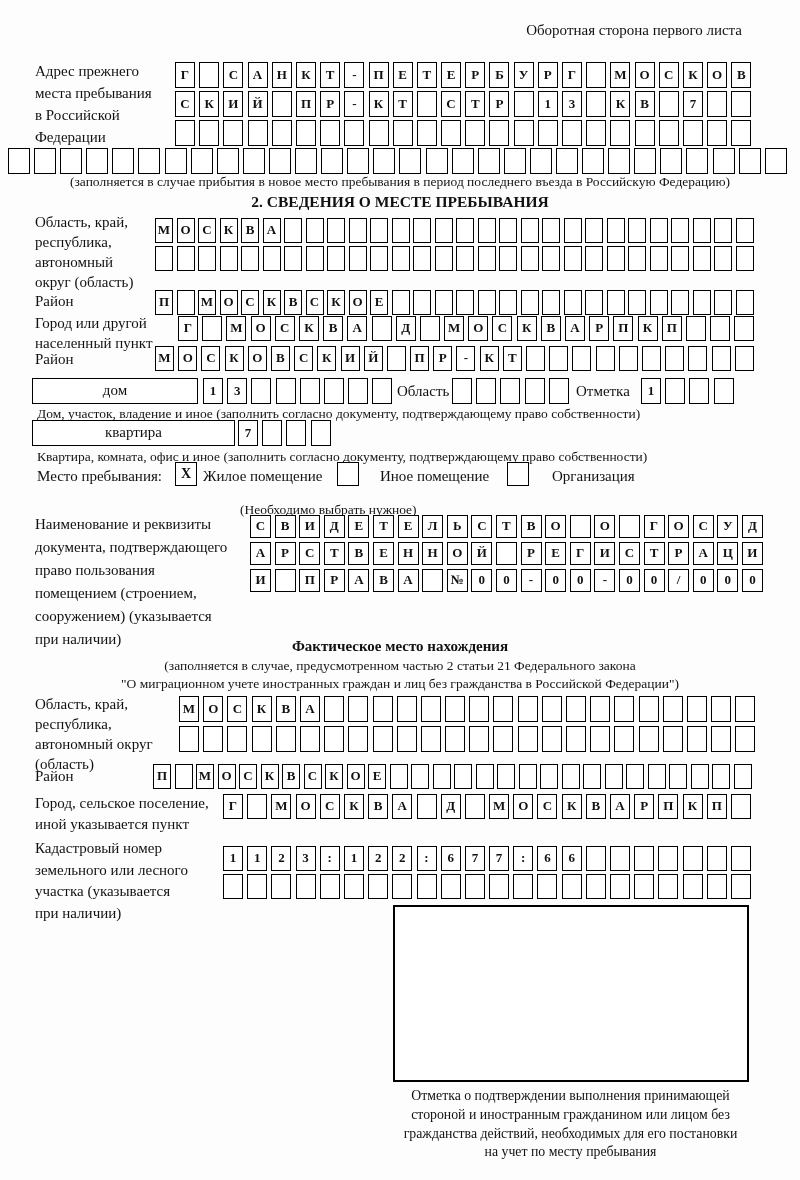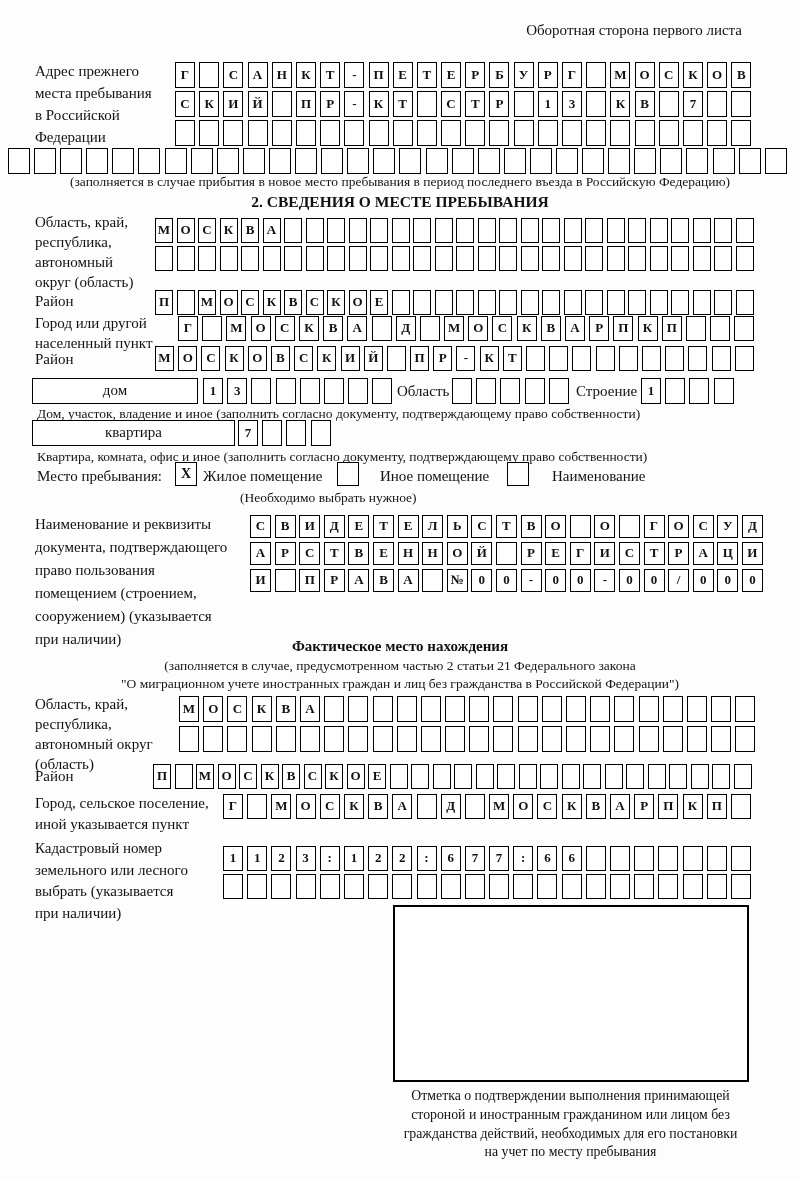--- a/index.html
+++ b/index.html
@@ -55,55 +55,55 @@
 республика,
 автономный
 округ (область)</div>
 <div class="abs lbl" style="left:35px;top:291px;">Район</div>
 <div class="abs lbl" style="left:35px;top:313px;">Город или другой
 населенный пункт</div>
 <div class="abs lbl" style="left:35px;top:349px;">Район</div>
 
 <div class="widebox" style="left:32px;top:378px;width:166px;height:26px;line-height:23px;">дом</div>
 <div class="abs lbl" style="left:397px;top:381px;">Область</div>
-<div class="abs lbl" style="left:576px;top:381px;">Строение</div>
+<div class="abs lbl" style="left:576px;top:381px;">Отметка</div>
 <div class="abs cap" style="left:37px;top:406px;">Дом, участок, владение и иное (заполнить согласно документу, подтверждающему право собственности)</div>
 
 <div class="widebox" style="left:32px;top:420px;width:203px;height:26px;line-height:23px;">квартира</div>
 <div class="abs cap" style="left:37px;top:449px;">Квартира, комната, офис и иное (заполнить согласно документу, подтверждающему право собственности)</div>
 
 <div class="abs lbl" style="left:37px;top:466px;">Место пребывания:</div>
 <span class="chk" style="left:175px;top:462px;">X</span>
 <div class="abs lbl" style="left:203px;top:466px;">Жилое помещение</div>
 <span class="chk" style="left:337px;top:462px;"></span>
 <div class="abs lbl" style="left:380px;top:466px;">Иное помещение</div>
 <span class="chk" style="left:507px;top:462px;"></span>
-<div class="abs lbl" style="left:552px;top:466px;">Наименование</div>
-<div class="abs cap" style="left:240px;top:490px;">(Необходимо выбрать нужное)</div>
+<div class="abs lbl" style="left:552px;top:466px;">Организация</div>
+<div class="abs cap" style="left:240px;top:502px;">(Необходимо выбрать нужное)</div>
 
 <div class="abs lbl lbl-doc" style="left:35px;top:513px;">Наименование и реквизиты
 документа, подтверждающего
 право пользования
 помещением (строением,
 сооружением) (указывается
 при наличии)</div>
 
 <div class="abs hdr center" style="top:638px;font-size:15px;">Фактическое место нахождения</div>
 <div class="abs cap center" style="top:658px;">(заполняется в случае, предусмотренном частью 2 статьи 21 Федерального закона</div>
 <div class="abs cap center" style="top:676px;">"О миграционном учете иностранных граждан и лиц без гражданства в Российской Федерации")</div>
 <div class="abs lbl" style="left:35px;top:694px;">Область, край,
 республика,
 автономный округ
 (область)</div>
 <div class="abs lbl" style="left:35px;top:766px;">Район</div>
 <div class="abs lbl" style="left:35px;top:793px;line-height:21px;">Город, сельское поселение,
 иной указывается пункт</div>
 <div class="abs lbl" style="left:35px;top:838px;line-height:21.5px;">Кадастровый номер
 земельного или лесного
-выбрать (указывается
+участка (указывается
 при наличии)</div>
 
 <div class="stampbox"></div>
 <div class="marknote">Отметка о подтверждении выполнения принимающей
 стороной и иностранным гражданином или лицом без
 гражданства действий, необходимых для его постановки
 на учет по месту пребывания</div>
 
 <div id="grid-layer">
     <div class="box-row" style="left: 175px; top: 62px;"><span class="cell" style="width: 20px; height: 26px; line-height: 23px; margin-right: 4.2px;">Г</span><span class="cell" style="width: 20px; height: 26px; line-height: 23px; margin-right: 4.2px;"></span><span class="cell" style="width: 20px; height: 26px; line-height: 23px; margin-right: 4.2px;">С</span><span class="cell" style="width: 20px; height: 26px; line-height: 23px; margin-right: 4.2px;">А</span><span class="cell" style="width: 20px; height: 26px; line-height: 23px; margin-right: 4.2px;">Н</span><span class="cell" style="width: 20px; height: 26px; line-height: 23px; margin-right: 4.2px;">К</span><span class="cell" style="width: 20px; height: 26px; line-height: 23px; margin-right: 4.2px;">Т</span><span class="cell" style="width: 20px; height: 26px; line-height: 23px; margin-right: 4.2px;">-</span><span class="cell" style="width: 20px; height: 26px; line-height: 23px; margin-right: 4.2px;">П</span><span class="cell" style="width: 20px; height: 26px; line-height: 23px; margin-right: 4.2px;">Е</span><span class="cell" style="width: 20px; height: 26px; line-height: 23px; margin-right: 4.2px;">Т</span><span class="cell" style="width: 20px; height: 26px; line-height: 23px; margin-right: 4.2px;">Е</span><span class="cell" style="width: 20px; height: 26px; line-height: 23px; margin-right: 4.2px;">Р</span><span class="cell" style="width: 20px; height: 26px; line-height: 23px; margin-right: 4.2px;">Б</span><span class="cell" style="width: 20px; height: 26px; line-height: 23px; margin-right: 4.2px;">У</span><span class="cell" style="width: 20px; height: 26px; line-height: 23px; margin-right: 4.2px;">Р</span><span class="cell" style="width: 20px; height: 26px; line-height: 23px; margin-right: 4.2px;">Г</span><span class="cell" style="width: 20px; height: 26px; line-height: 23px; margin-right: 4.2px;"></span><span class="cell" style="width: 20px; height: 26px; line-height: 23px; margin-right: 4.2px;">М</span><span class="cell" style="width: 20px; height: 26px; line-height: 23px; margin-right: 4.2px;">О</span><span class="cell" style="width: 20px; height: 26px; line-height: 23px; margin-right: 4.2px;">С</span><span class="cell" style="width: 20px; height: 26px; line-height: 23px; margin-right: 4.2px;">К</span><span class="cell" style="width: 20px; height: 26px; line-height: 23px; margin-right: 4.2px;">О</span><span class="cell" style="width: 20px; height: 26px; line-height: 23px; margin-right: 4.2px;">В</span></div>

